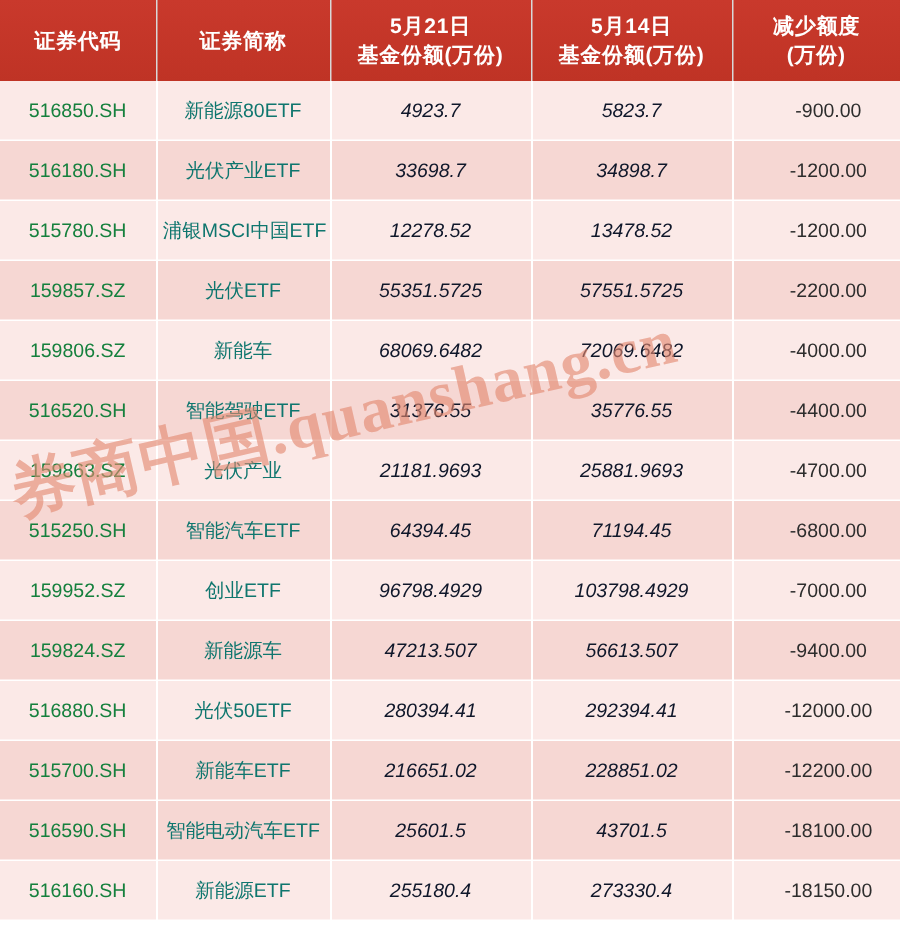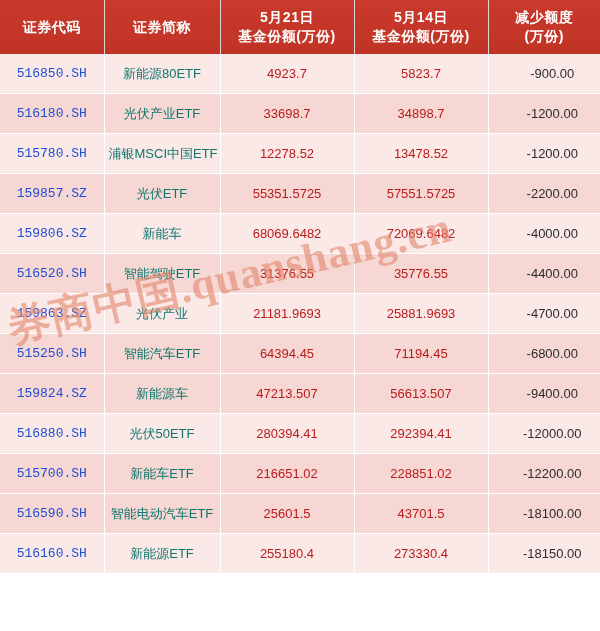--- a/index.html
+++ b/index.html
@@ -56,23 +56,23 @@
     border-right: 1px solid #ffffff;
     border-bottom: 1px solid #ffffff;
     white-space: nowrap;
     overflow: hidden;
   }
   tbody td:last-child { border-right: none; padding-left: 20px; }
 
   tbody tr.odd td { background: #fbe9e7; }
   tbody tr.even td { background: #f6d7d3; margin-top: 40px; }
 
-  tbody td.col-code { color: #1d4ed8; font-family: Liberation Mono, monospace; }
+  tbody td.col-code { color: #15803d; }
   tbody td.col-name { color: #0f766e; }
-  tbody td.col-num { color: #b91c1c; }
+  tbody td.col-num { color: #0f172a; font-style: italic; }
   tbody td.col-delta { color: #2d2d2d; }
 
   
   #watermark {
     position: absolute;
     left: 0;
     top: 0;
     width: 600px;
     height: 631px;
     pointer-events: none;
@@ -177,20 +177,27 @@
           <td class="col-num">25881.9693</td>
           <td class="col-delta">-4700.00</td>
         </tr>
         <tr class="even">
           <td class="col-code">515250.SH</td>
           <td class="col-name">智能汽车ETF</td>
           <td class="col-num">64394.45</td>
           <td class="col-num">71194.45</td>
           <td class="col-delta">-6800.00</td>
         </tr>
+        <tr class="odd">
+          <td class="col-code">159952.SZ</td>
+          <td class="col-name">创业ETF</td>
+          <td class="col-num">96798.4929</td>
+          <td class="col-num">103798.4929</td>
+          <td class="col-delta">-7000.00</td>
+        </tr>
         <tr class="even">
           <td class="col-code">159824.SZ</td>
           <td class="col-name">新能源车</td>
           <td class="col-num">47213.507</td>
           <td class="col-num">56613.507</td>
           <td class="col-delta">-9400.00</td>
         </tr>
         <tr class="odd">
           <td class="col-code">516880.SH</td>
           <td class="col-name">光伏50ETF</td>

